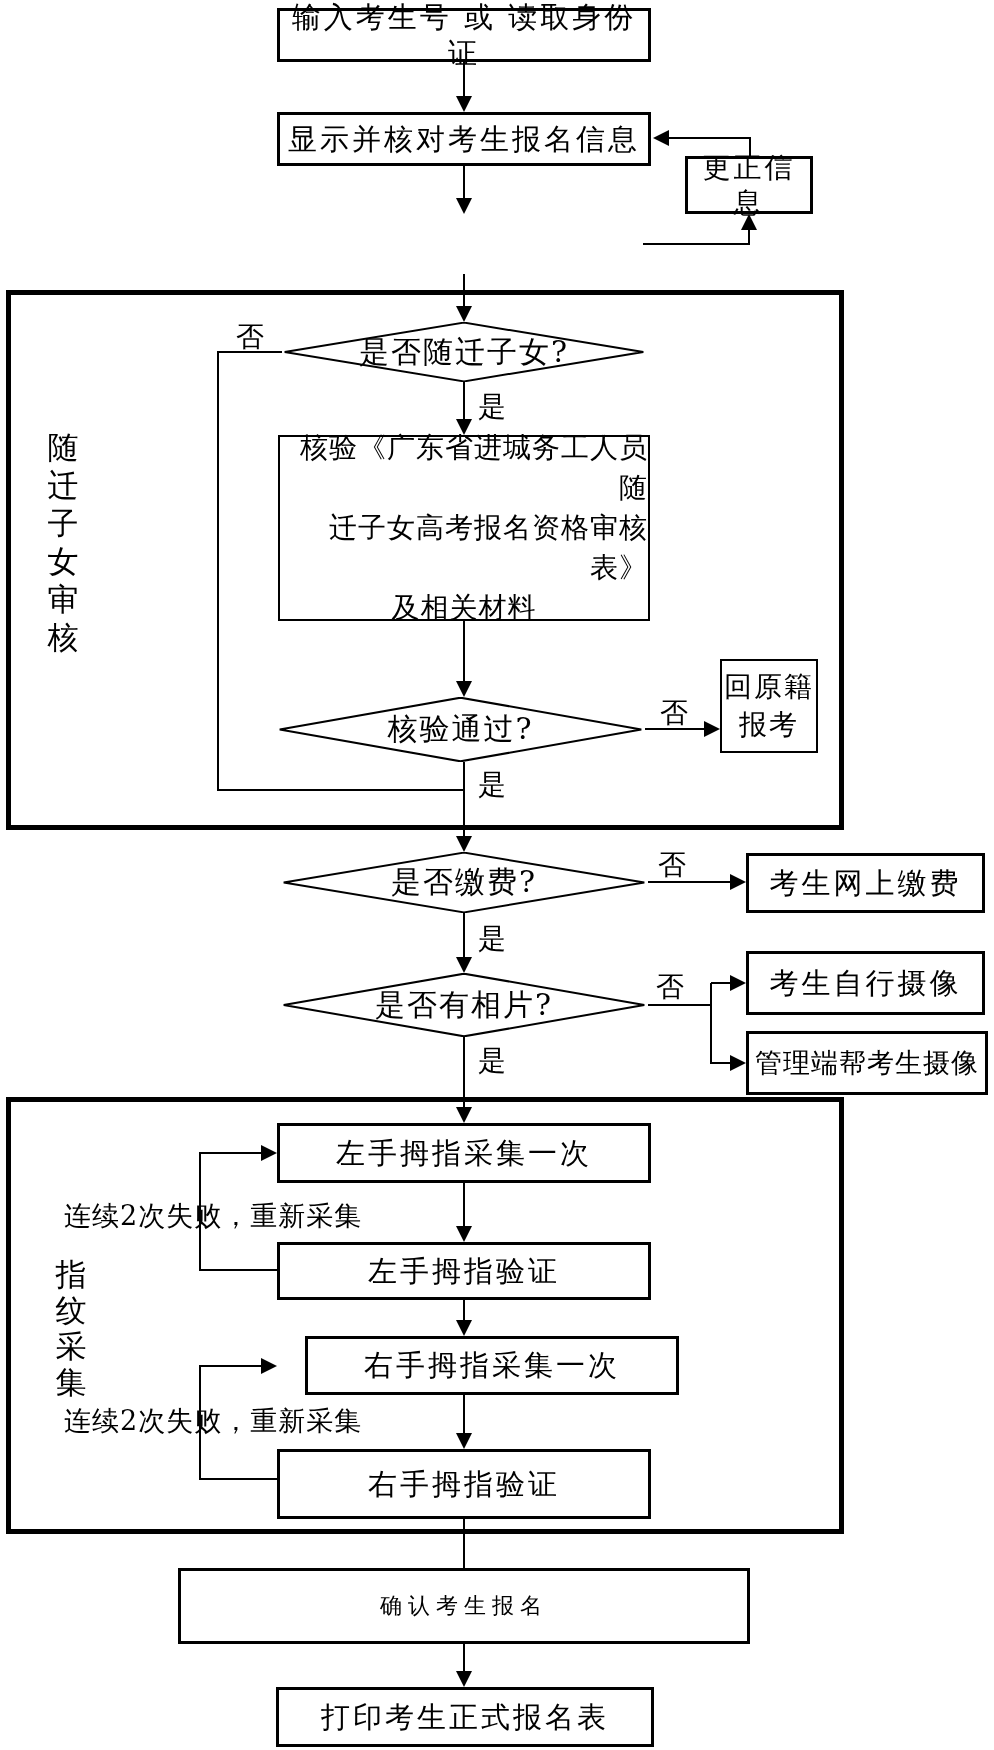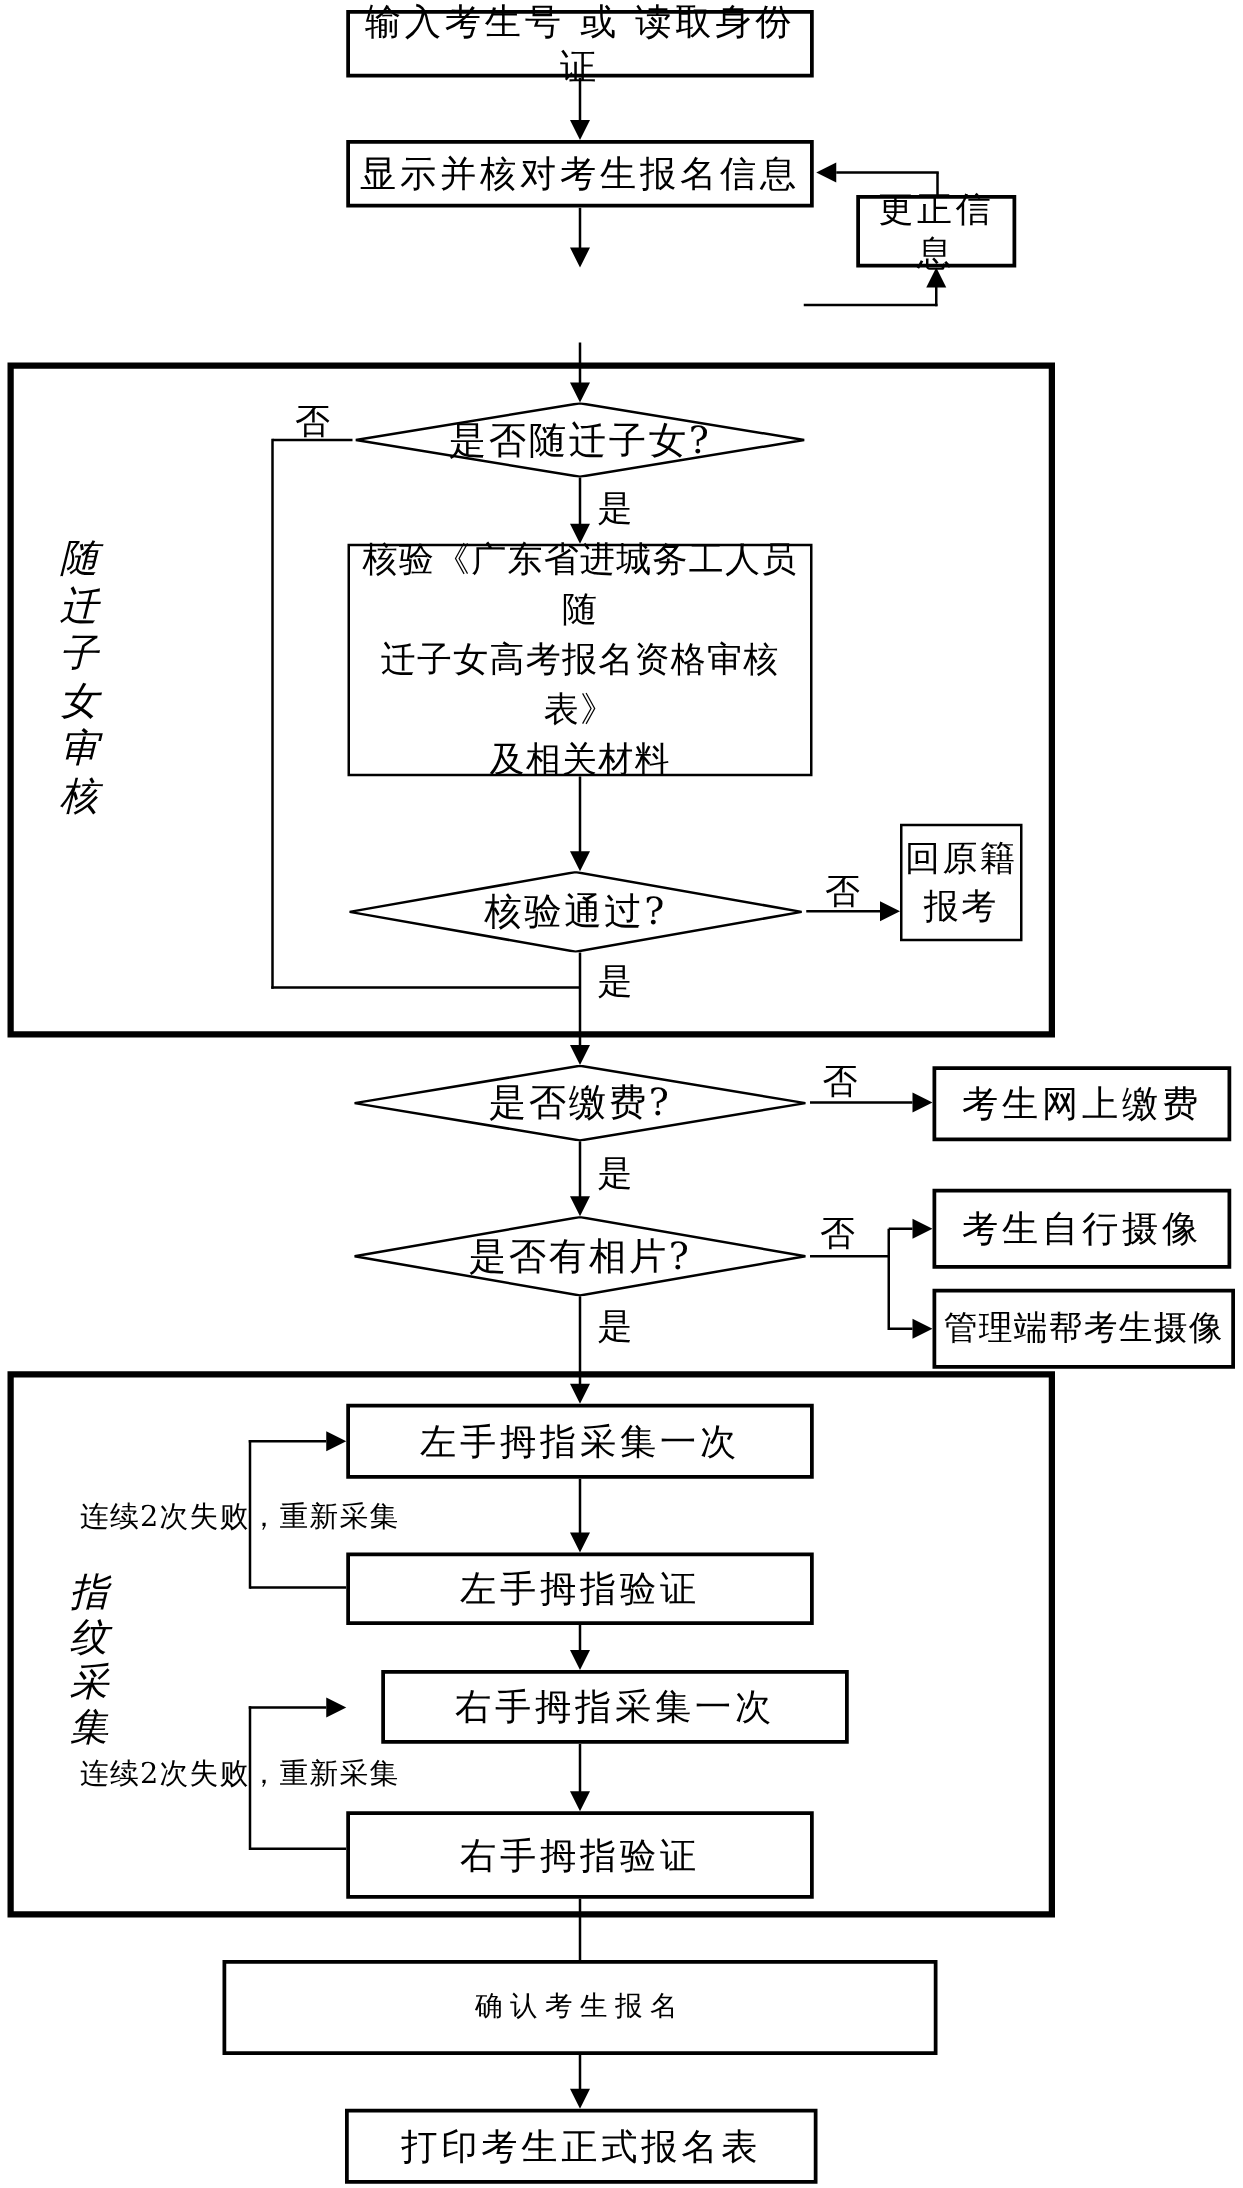--- a/index.html
+++ b/index.html
@@ -12,39 +12,39 @@
     position:absolute;box-sizing:border-box;background:#fff;border:3px solid #000;
     display:flex;align-items:center;justify-content:center;text-align:center;
     font-size:29px;letter-spacing:3px;line-height:1.25;z-index:3;
   }
   .box.thin{border-width:2px;}
   .container{
     position:absolute;box-sizing:border-box;border:5px solid #000;background:transparent;z-index:1;
   }
   .vlabel{
     position:absolute;width:36px;font-size:31px;line-height:38px;text-align:center;
-    word-break:break-all;z-index:2;font-style:italic;
+    word-break:break-all;z-index:2;
   }
   .diamond{position:absolute;z-index:3;}
   .diamond svg{position:absolute;left:0;top:0;width:100%;height:100%;}
   .dtext{
     position:absolute;left:0;top:0;width:100%;height:100%;
     display:flex;align-items:center;justify-content:center;
     font-size:30px;letter-spacing:2px;
   }
   .ln{position:absolute;background:#000;z-index:2;}
   .ah{position:absolute;width:0;height:0;z-index:2;}
   .ah.down{border-left:8px solid transparent;border-right:8px solid transparent;border-top:16px solid #000;}
   .ah.up{border-left:8px solid transparent;border-right:8px solid transparent;border-bottom:16px solid #000;}
   .ah.left{border-top:8px solid transparent;border-bottom:8px solid transparent;border-left:none;border-right:16px solid #000;}
   .ah.right{border-top:8px solid transparent;border-bottom:8px solid transparent;border-right:none;border-left:16px solid #000;}
   .lbl{position:absolute;font-size:28px;z-index:4;white-space:nowrap;}
-  .retry{position:absolute;font-size:23px;z-index:4;white-space:nowrap;letter-spacing:1px;text-align:center;}
+  .retry{position:absolute;font-size:27px;z-index:4;white-space:nowrap;letter-spacing:1px;text-align:center;}
   .multiline{flex-direction:column;}
-  .verify-text{font-size:28px;letter-spacing:1px;line-height:40px;}
+  .verify-text{font-size:28px;letter-spacing:1px;line-height:40px;text-align:right;}
   .return-text{font-size:28px;letter-spacing:2px;line-height:38px;}
   .small-right{font-size:27px;letter-spacing:1px;}
   .confirm-text{letter-spacing:6px;font-size:22px;}
 </style>
 </head>
 <body>
 
 <div class="canvas">
 
   <div class="container" style="left:6px;top:290px;width:838px;height:540px;"></div>

